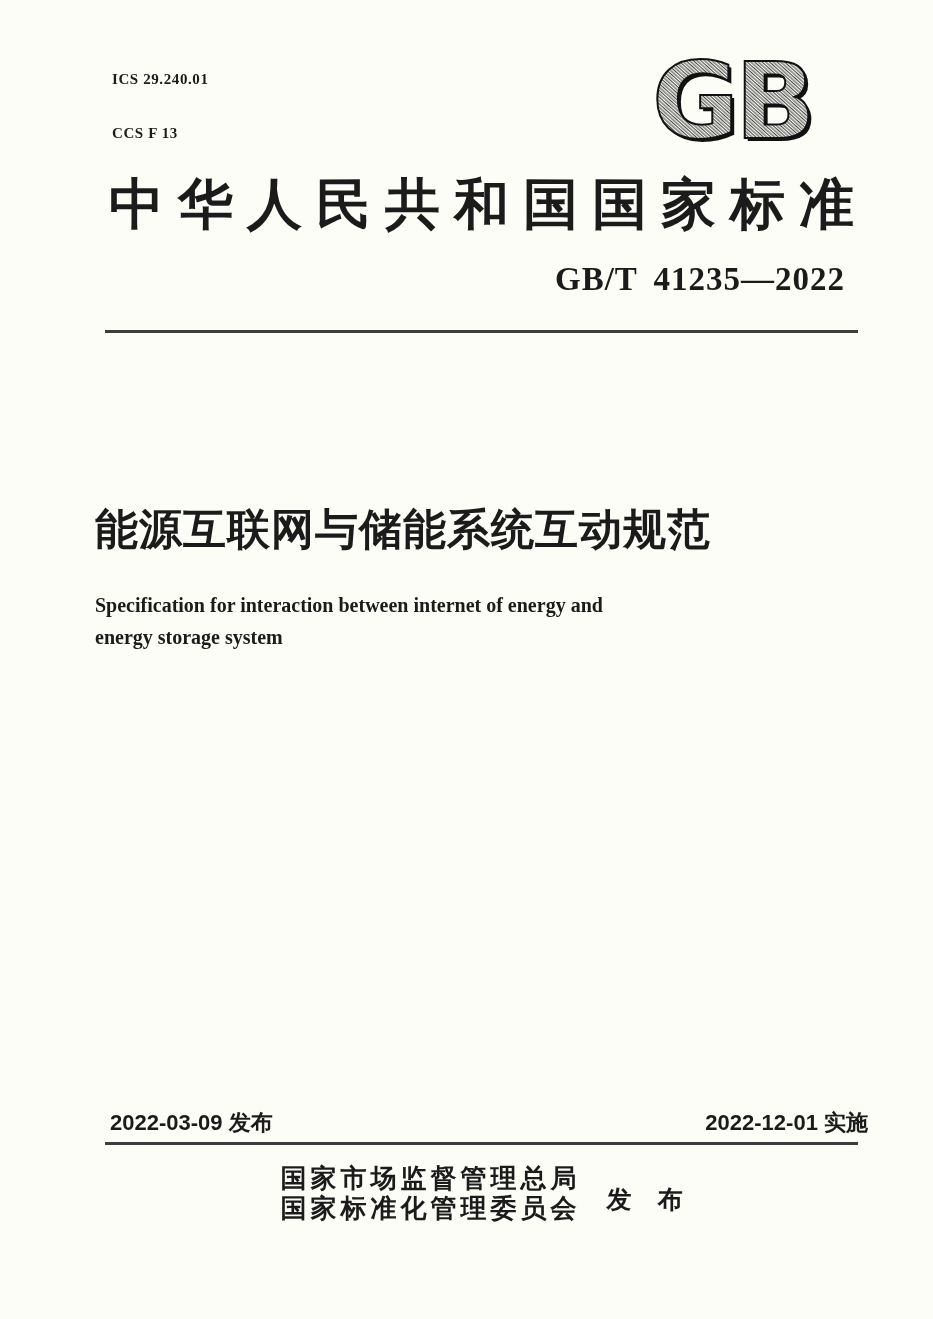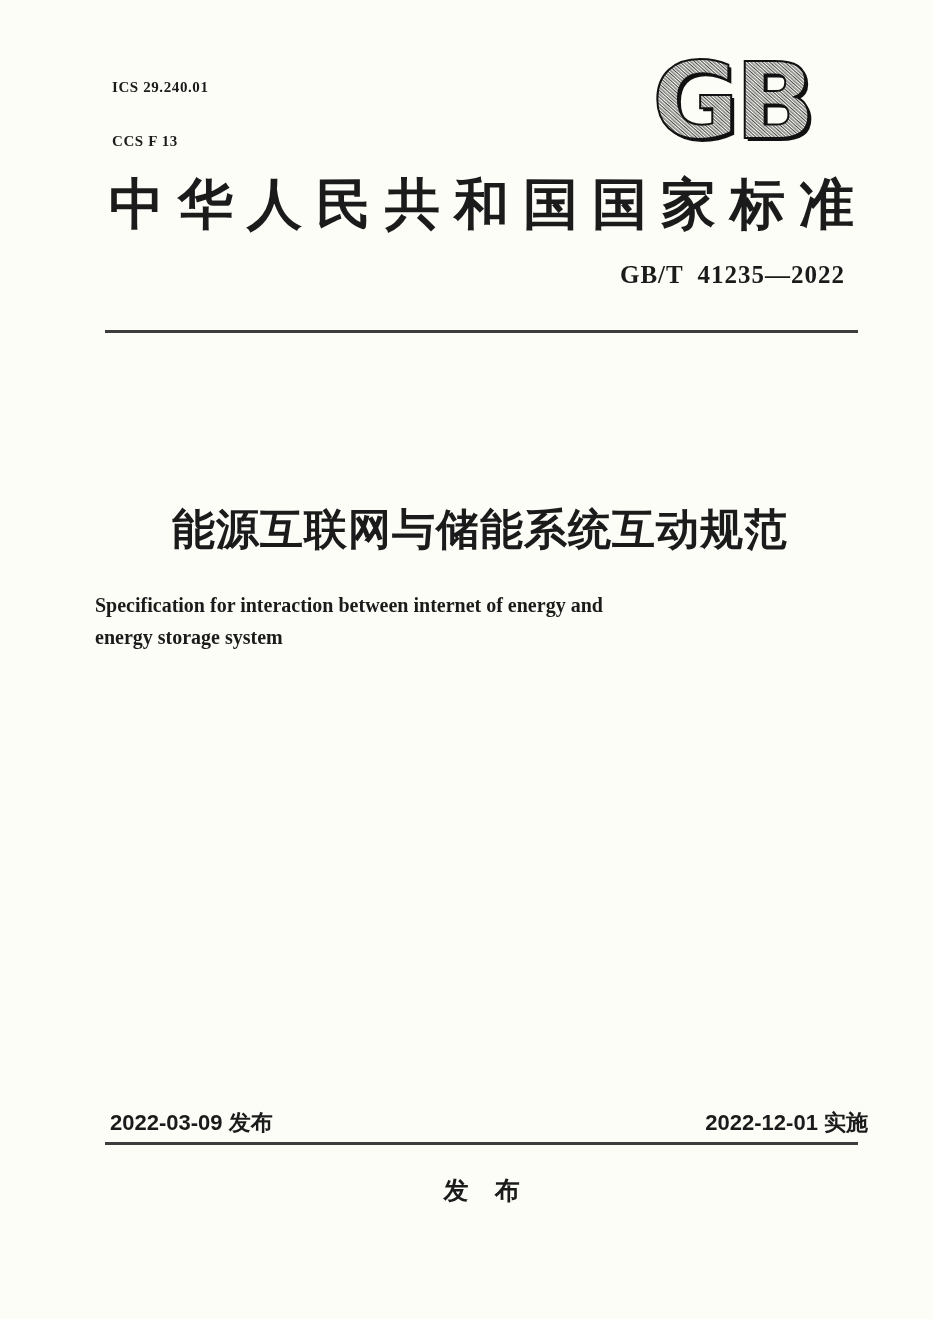--- a/index.html
+++ b/index.html
@@ -6,48 +6,48 @@
   .page{
     position:relative;
     width:933px;height:1319px;
     margin:0 auto;
     background:#fdfdf8;
     overflow:hidden;
     color:#1b1b1b;
     font-family:"Liberation Serif", serif;
   }
   .ics-block{
-    position:absolute;left:112px;top:42px;
+    position:absolute;left:112px;top:34px;
     font-family:"Liberation Serif", serif;
     font-weight:bold;font-size:15px;line-height:18px;
     letter-spacing:0.6px;white-space:pre;
   }
   .gb-logo{
     position:absolute;left:642px;top:54px;width:180px;height:94px;
   }
   .nat-title{
     position:absolute;left:95px;top:168px;width:770px;
     text-align:right;white-space:nowrap;
     font-family:"Liberation Serif", serif;
     font-weight:bold;font-size:55px;
     letter-spacing:14px;padding-left:14px;box-sizing:border-box;
   }
   .std-number{
     position:absolute;right:88px;top:261px;
     font-family:"Liberation Serif", serif;
-    font-weight:bold;font-size:25px;letter-spacing:1px;word-spacing:7px;
+    font-weight:bold;font-size:33px;letter-spacing:1px;word-spacing:7px;
     white-space:nowrap;
     margin-left:14px;
   }
   .rule{position:absolute;left:105px;width:753px;height:3px;background:#3d3d3d;}
   .rule-top{top:330px;}
   .rule-bottom{top:1142px;}
   .cn-title{
     position:absolute;left:95px;top:501px;width:770px;
-    text-align:center;white-space:nowrap;
+    white-space:nowrap;
     font-family:"Liberation Sans", sans-serif;
     font-weight:bold;font-size:43px;letter-spacing:1px;
   }
   .en-title{
     position:absolute;left:95px;top:589px;width:770px;
     text-align:left;
     font-family:"Liberation Serif", serif;
     font-weight:bold;font-size:20px;line-height:32px;
   }
   .date-row{
@@ -107,16 +107,20 @@
   </div>
 
   <div class="date-row">
     <span>2022-03-09 发布</span>
     <span>2022-12-01 实施</span>
   </div>
 
   <div class="rule rule-bottom"></div>
 
   <div class="publisher">
+    <div class="publisher-lines">
+      <div>国家市场监督管理总局</div>
+      <div>国家标准化管理委员会</div>
+    </div>
     <div class="publish-label">发 布</div>
   </div>
 
 </div>
 
 </body></html>

